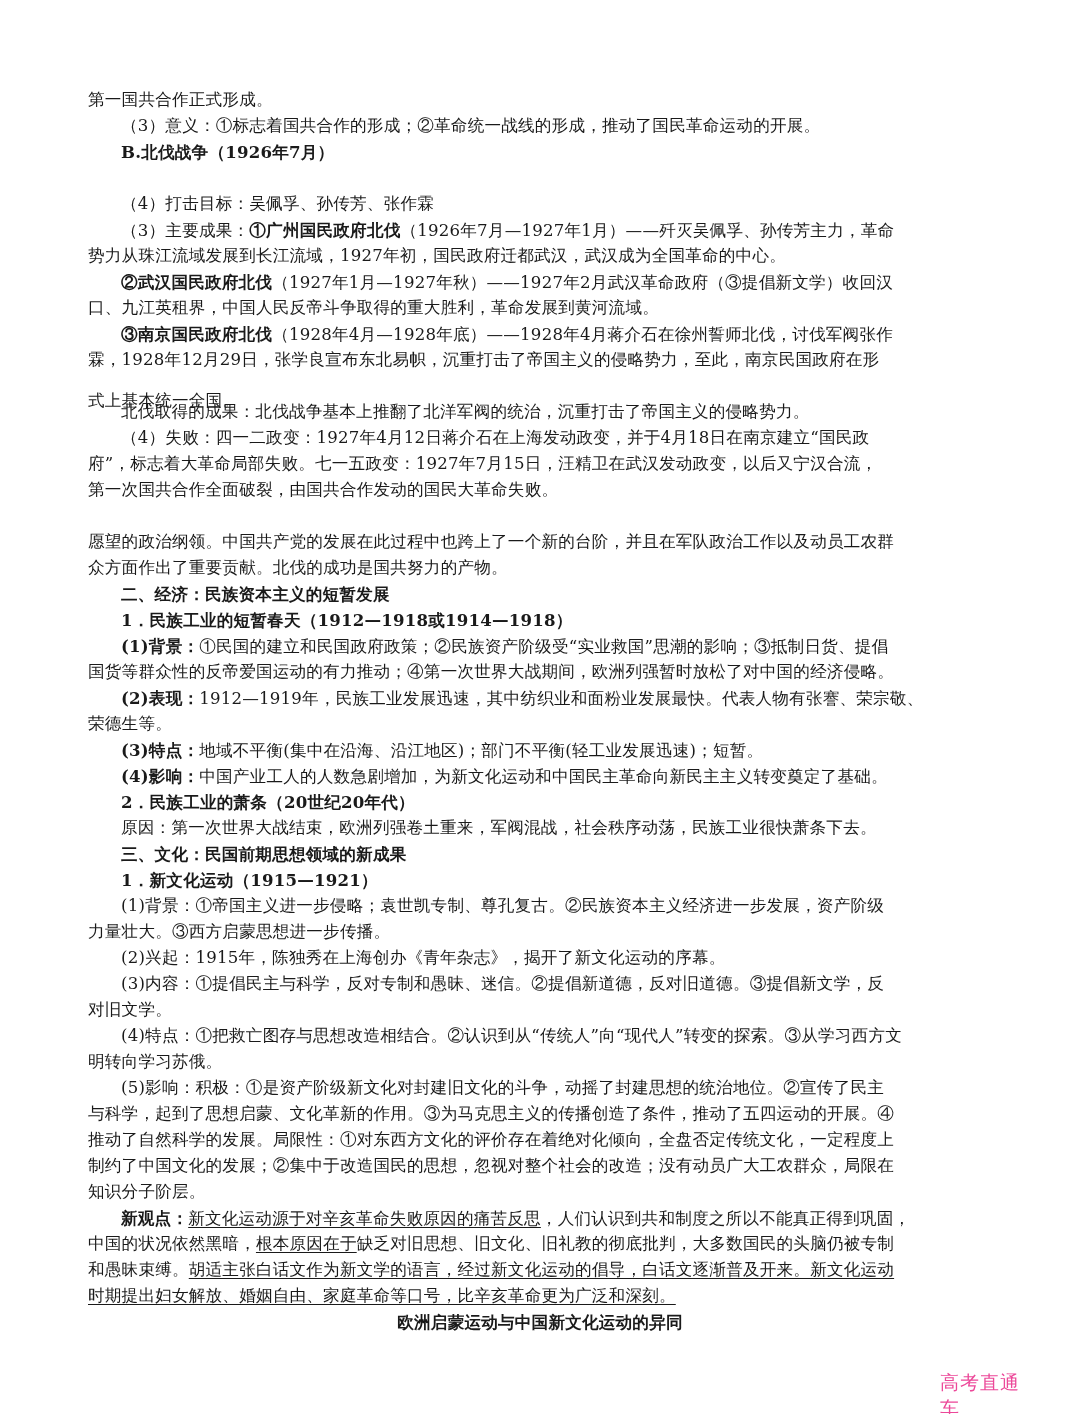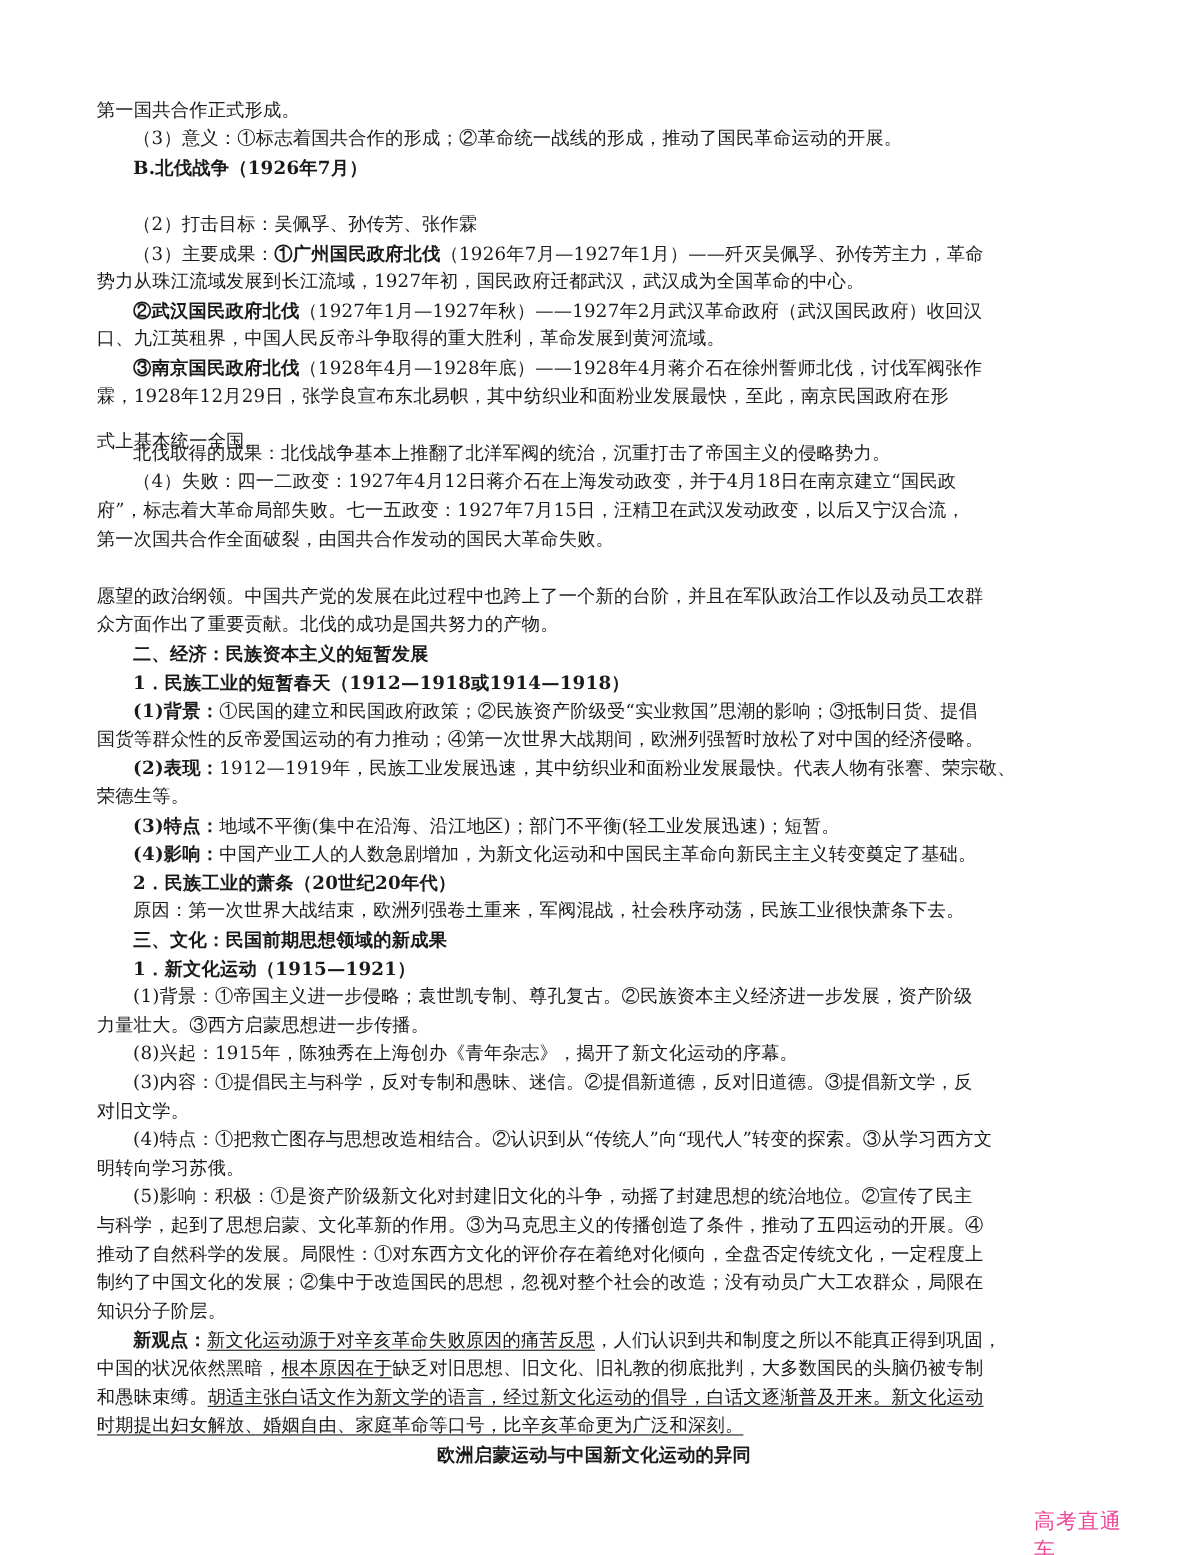--- a/index.html
+++ b/index.html
@@ -15,27 +15,27 @@
     .watermark { position: absolute; left: 940px; top: 1370px; font-size: 19px; color: #ec4899;
                  font-family: "DejaVu Sans", "Liberation Sans", sans-serif; letter-spacing: 1px; }
   </style>
 </head>
 <body>
 
 <div class="page">
   <div class="line" style="top:87px"><span>第一国共合作正式形成。</span></div>
   <div class="line indent" style="top:113px"><span>（3）意义：①标志着国共合作的形成；②革命统一战线的形成，推动了国民革命运动的开展。</span></div>
   <div class="line indent b" style="top:139px"><span>B.北伐战争（1926年7月）</span></div>
-  <div class="line indent" style="top:191px"><span>（2）打击目标：吴佩孚、孙传芳、张作霖</span></div>
+  <div class="line indent" style="top:191px"><span>（4）打击目标：吴佩孚、孙传芳、张作霖</span></div>
   <div class="line indent" style="top:217px"><span>（3）主要成果：</span><span class="b">①广州国民政府北伐</span><span>（1926年7月—1927年1月）——歼灭吴佩孚、孙传芳主力，革命</span></div>
   <div class="line" style="top:243px"><span>势力从珠江流域发展到长江流域，1927年初，国民政府迁都武汉，武汉成为全国革命的中心。</span></div>
-  <div class="line indent" style="top:269px"><span class="b">②武汉国民政府北伐</span><span>（1927年1月—1927年秋）——1927年2月武汉革命政府（武汉国民政府）收回汉</span></div>
+  <div class="line indent" style="top:269px"><span class="b">②武汉国民政府北伐</span><span>（1927年1月—1927年秋）——1927年2月武汉革命政府（③提倡新文学）收回汉</span></div>
   <div class="line" style="top:295px"><span>口、九江英租界，中国人民反帝斗争取得的重大胜利，革命发展到黄河流域。</span></div>
   <div class="line indent" style="top:321px"><span class="b">③南京国民政府北伐</span><span>（1928年4月—1928年底）——1928年4月蒋介石在徐州誓师北伐，讨伐军阀张作</span></div>
-  <div class="line" style="top:347px"><span>霖，1928年12月29日，张学良宣布东北易帜，其中纺织业和面粉业发展最快，至此，南京民国政府在形</span></div>
+  <div class="line" style="top:347px"><span>霖，1928年12月29日，张学良宣布东北易帜，沉重打击了帝国主义的侵略势力，至此，南京民国政府在形</span></div>
   <div class="line" style="top:388px"><span>式上基本统一全国。</span></div>
   <div class="line indent" style="top:399px"><span>北伐取得的成果：北伐战争基本上推翻了北洋军阀的统治，沉重打击了帝国主义的侵略势力。</span></div>
   <div class="line indent" style="top:425px"><span>（4）失败：四一二政变：1927年4月12日蒋介石在上海发动政变，并于4月18日在南京建立“国民政</span></div>
   <div class="line" style="top:451px"><span>府”，标志着大革命局部失败。七一五政变：1927年7月15日，汪精卫在武汉发动政变，以后又宁汉合流，</span></div>
   <div class="line" style="top:477px"><span>第一次国共合作全面破裂，由国共合作发动的国民大革命失败。</span></div>
   <div class="line" style="top:529px"><span>愿望的政治纲领。中国共产党的发展在此过程中也跨上了一个新的台阶，并且在军队政治工作以及动员工农群</span></div>
   <div class="line" style="top:555px"><span>众方面作出了重要贡献。北伐的成功是国共努力的产物。</span></div>
   <div class="line indent b" style="top:581px"><span>二、经济：民族资本主义的短暂发展</span></div>
   <div class="line indent b" style="top:607px"><span>1．民族工业的短暂春天（1912—1918或1914—1918）</span></div>
   <div class="line indent" style="top:633px"><span class="b">(1)背景：</span><span>①民国的建立和民国政府政策；②民族资产阶级受“实业救国”思潮的影响；③抵制日货、提倡</span></div>
@@ -43,21 +43,21 @@
   <div class="line indent" style="top:685px"><span class="b">(2)表现：</span><span>1912—1919年，民族工业发展迅速，其中纺织业和面粉业发展最快。代表人物有张謇、荣宗敬、</span></div>
   <div class="line" style="top:711px"><span>荣德生等。</span></div>
   <div class="line indent" style="top:737px"><span class="b">(3)特点：</span><span>地域不平衡(集中在沿海、沿江地区)；部门不平衡(轻工业发展迅速)；短暂。</span></div>
   <div class="line indent" style="top:763px"><span class="b">(4)影响：</span><span>中国产业工人的人数急剧增加，为新文化运动和中国民主革命向新民主主义转变奠定了基础。</span></div>
   <div class="line indent b" style="top:789px"><span>2．民族工业的萧条（20世纪20年代）</span></div>
   <div class="line indent" style="top:815px"><span>原因：第一次世界大战结束，欧洲列强卷土重来，军阀混战，社会秩序动荡，民族工业很快萧条下去。</span></div>
   <div class="line indent b" style="top:841px"><span>三、文化：民国前期思想领域的新成果</span></div>
   <div class="line indent b" style="top:867px"><span>1．新文化运动（1915—1921）</span></div>
   <div class="line indent" style="top:893px"><span>(1)背景：①帝国主义进一步侵略；袁世凯专制、尊孔复古。②民族资本主义经济进一步发展，资产阶级</span></div>
   <div class="line" style="top:919px"><span>力量壮大。③西方启蒙思想进一步传播。</span></div>
-  <div class="line indent" style="top:945px"><span>(8)兴起：1915年，陈独秀在上海创办《青年杂志》，揭开了新文化运动的序幕。</span></div>
+  <div class="line indent" style="top:945px"><span>(2)兴起：1915年，陈独秀在上海创办《青年杂志》，揭开了新文化运动的序幕。</span></div>
   <div class="line indent" style="top:971px"><span>(3)内容：①提倡民主与科学，反对专制和愚昧、迷信。②提倡新道德，反对旧道德。③提倡新文学，反</span></div>
   <div class="line" style="top:997px"><span>对旧文学。</span></div>
   <div class="line indent" style="top:1023px"><span>(4)特点：①把救亡图存与思想改造相结合。②认识到从“传统人”向“现代人”转变的探索。③从学习西方文</span></div>
   <div class="line" style="top:1049px"><span>明转向学习苏俄。</span></div>
   <div class="line indent" style="top:1075px"><span>(5)影响：积极：①是资产阶级新文化对封建旧文化的斗争，动摇了封建思想的统治地位。②宣传了民主</span></div>
   <div class="line" style="top:1101px"><span>与科学，起到了思想启蒙、文化革新的作用。③为马克思主义的传播创造了条件，推动了五四运动的开展。④</span></div>
   <div class="line" style="top:1127px"><span>推动了自然科学的发展。局限性：①对东西方文化的评价存在着绝对化倾向，全盘否定传统文化，一定程度上</span></div>
   <div class="line" style="top:1153px"><span>制约了中国文化的发展；②集中于改造国民的思想，忽视对整个社会的改造；没有动员广大工农群众，局限在</span></div>
   <div class="line" style="top:1179px"><span>知识分子阶层。</span></div>
   <div class="line indent" style="top:1205px"><span class="b">新观点：</span><span class="u">新文化运动源于对辛亥革命失败原因的痛苦反思</span><span>，人们认识到共和制度之所以不能真正得到巩固，</span></div>

